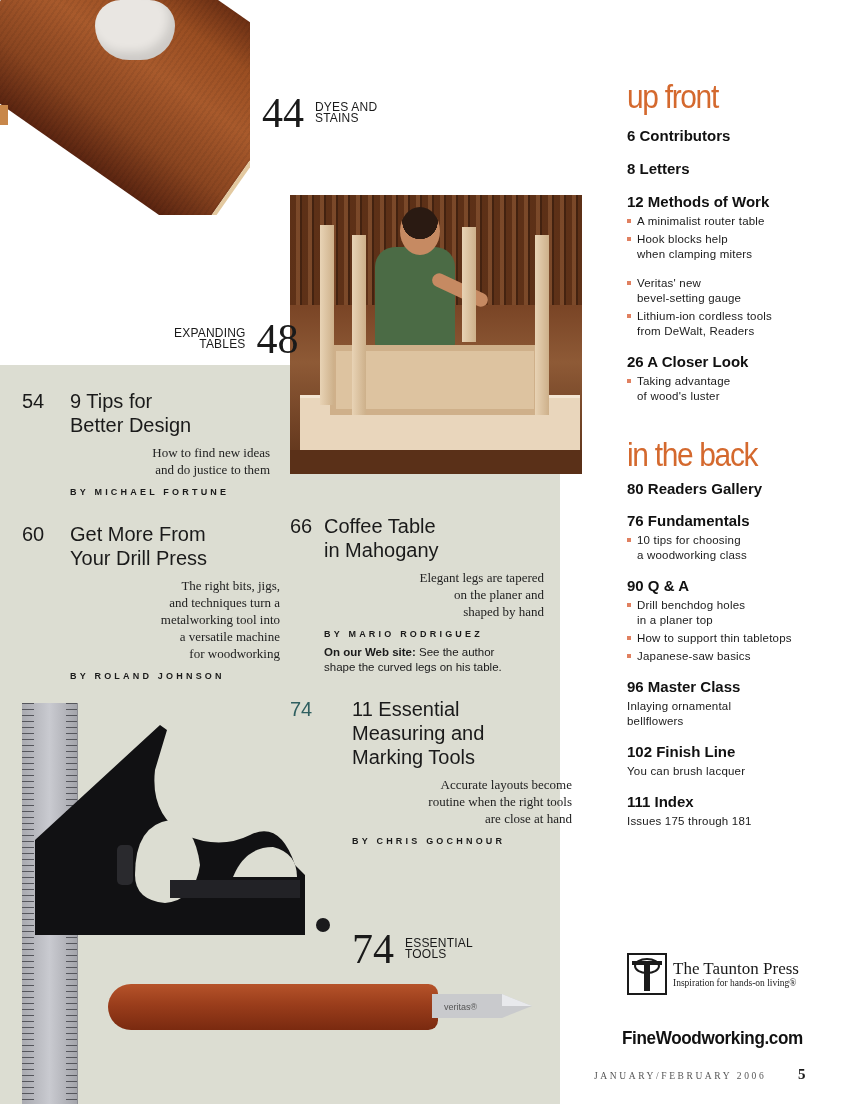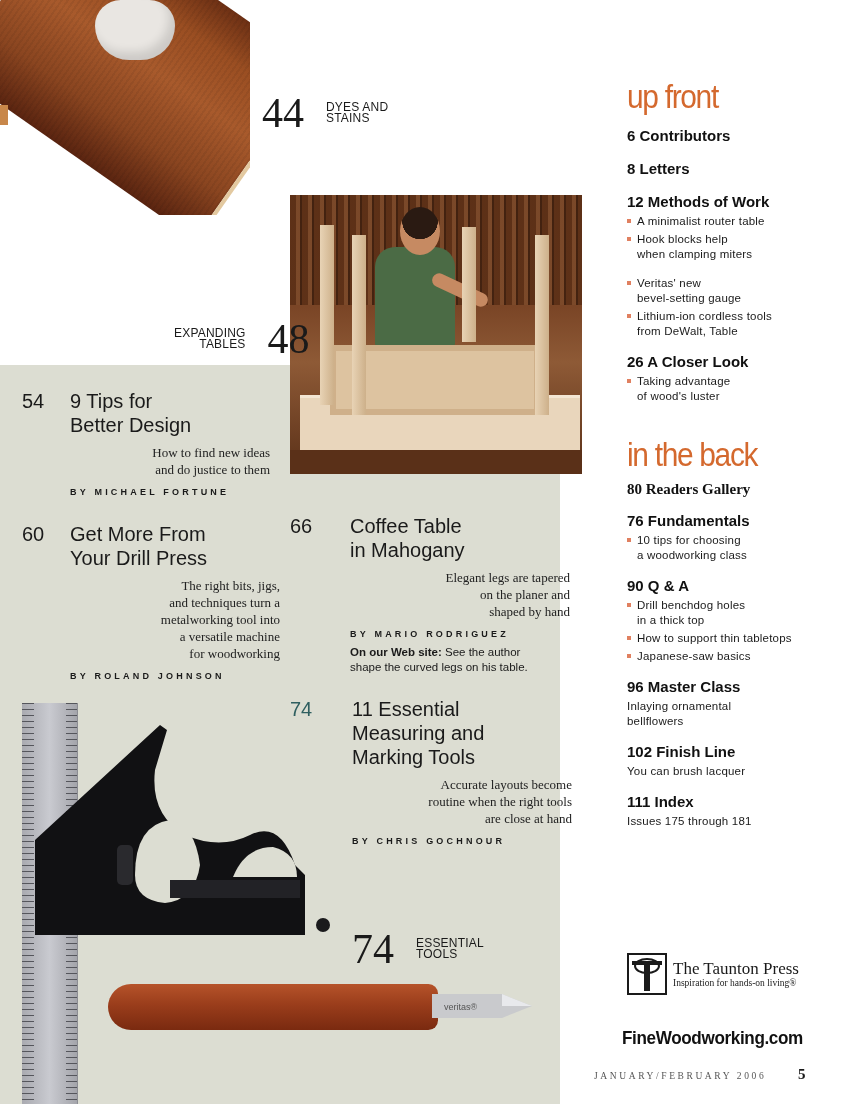--- a/index.html
+++ b/index.html
@@ -50,21 +50,21 @@
   .square-head { position: absolute; left: 35px; top: 725px; width: 270px; height: 215px; }
   .square-ball { position: absolute; left: 316px; top: 918px; width: 14px; height: 14px; border-radius: 50%; background: #1a1a1c; }
 
   
   .knife-handle { position: absolute; left: 108px; top: 984px; width: 330px; height: 46px;
            background: linear-gradient(180deg, #b6532a 0%, #9a3d1b 45%, #7a2a10 100%);
            border-radius: 24px 10px 10px 24px; }
   .knife-blade { position: absolute; left: 432px; top: 991px; width: 100px; height: 30px; }
 
   
-  .callout { position: absolute; display: flex; align-items: center; gap: 22px; }
+  .callout { position: absolute; display: flex; align-items: center; gap: 11px; }
   .callout .big { font-family: "Liberation Serif", serif; font-size: 42px; line-height: 1; color: #1a1a1a; font-weight: normal; }
   .callout .small { font-size: 12px; line-height: 11px; text-transform: uppercase; letter-spacing: 0.2px; color: #1a1a1a; }
   .callout.right .small { text-align: right; }
 
   
   .feature { position: absolute; }
   .feature .num { position: absolute; left: 0; top: 0; font-size: 20px; line-height: 24px; color: #1a1a1a; }
   .feature .num.teal { color: #2f5f60; }
   .feature .body { position: absolute; top: 0; }
   .feature .title { font-size: 20px; line-height: 24px; color: #1a1a1a; }
@@ -163,21 +163,21 @@
       <span>metalworking tool into</span><br>
       <span>a versatile machine</span><br>
       <span>for woodworking</span>
     </div>
     <div class="byline">BY ROLAND JOHNSON</div>
   </div>
 </div>
 
 <div class="feature" style="left:290px; top:514px;">
   <div class="num">66</div>
-  <div class="body" style="left:60px; width:220px;">
+  <div class="body" style="left:34px; width:220px;">
     <div class="title">
       <span>Coffee Table</span><br><span>in Mahogany</span>
     </div>
     <div class="dek">
       <span>Elegant legs are tapered</span><br>
       <span>on the planer and</span><br>
       <span>shaped by hand</span>
     </div>
     <div class="byline">BY MARIO RODRIGUEZ</div>
     <div class="web">
@@ -239,39 +239,39 @@
   <div class="dept" style="margin-top:15px;">
     <div class="dept-title">8 Letters</div>
   </div>
   <div class="dept" style="margin-top:15px;">
     <div class="dept-title">12 Methods of Work</div>
     <div class="bullet"><span>A minimalist router table</span></div>
     <div class="bullet"><span>Hook blocks help</span><br><span>when clamping miters</span></div>
   </div>
   <div class="dept" style="margin-top:14px;">
     <div class="bullet"><span>Veritas' new</span><br><span>bevel-setting gauge</span></div>
-    <div class="bullet"><span>Lithium-ion cordless tools</span><br><span>from DeWalt, Table</span></div>
+    <div class="bullet"><span>Lithium-ion cordless tools</span><br><span>from DeWalt, Readers</span></div>
   </div>
   <div class="dept" style="margin-top:14px;">
     <div class="dept-title">26 A Closer Look</div>
     <div class="bullet"><span>Taking advantage</span><br><span>of wood's luster</span></div>
   </div>
 
   <div class="section-head" style="margin-top:30px;">in the back</div>
 
-  <div class="dept" style="margin-top:6px;font-family:Liberation Serif, serif;">
+  <div class="dept" style="margin-top:6px;">
     <div class="dept-title">80 Readers Gallery</div>
   </div>
   <div class="dept" style="margin-top:14px;">
     <div class="dept-title">76 Fundamentals</div>
     <div class="bullet"><span>10 tips for choosing</span><br><span>a woodworking class</span></div>
   </div>
   <div class="dept" style="margin-top:14px;">
     <div class="dept-title">90 Q &amp; A</div>
-    <div class="bullet"><span>Drill benchdog holes</span><br><span>in a thick top</span></div>
+    <div class="bullet"><span>Drill benchdog holes</span><br><span>in a planer top</span></div>
     <div class="bullet"><span>How to support thin tabletops</span></div>
     <div class="bullet"><span>Japanese-saw basics</span></div>
   </div>
   <div class="dept" style="margin-top:14px;">
     <div class="dept-title">96 Master Class</div>
     <div class="desc"><span>Inlaying ornamental</span><br><span>bellflowers</span></div>
   </div>
   <div class="dept" style="margin-top:14px;">
     <div class="dept-title">102 Finish Line</div>
     <div class="desc">You can brush lacquer</div>

